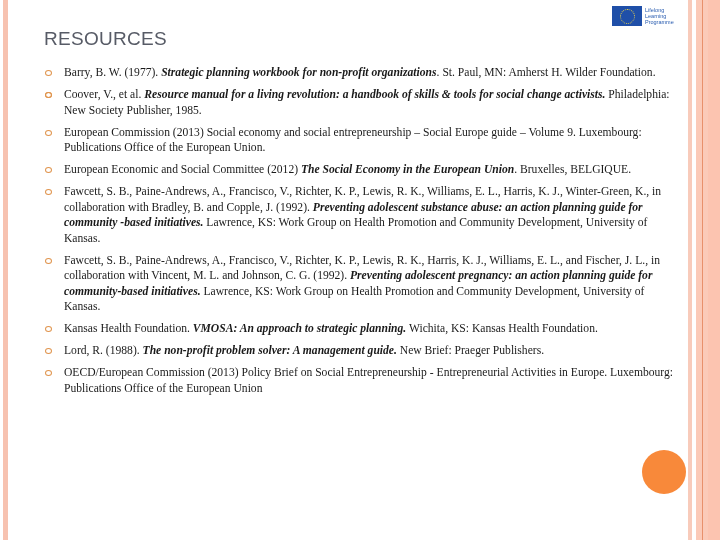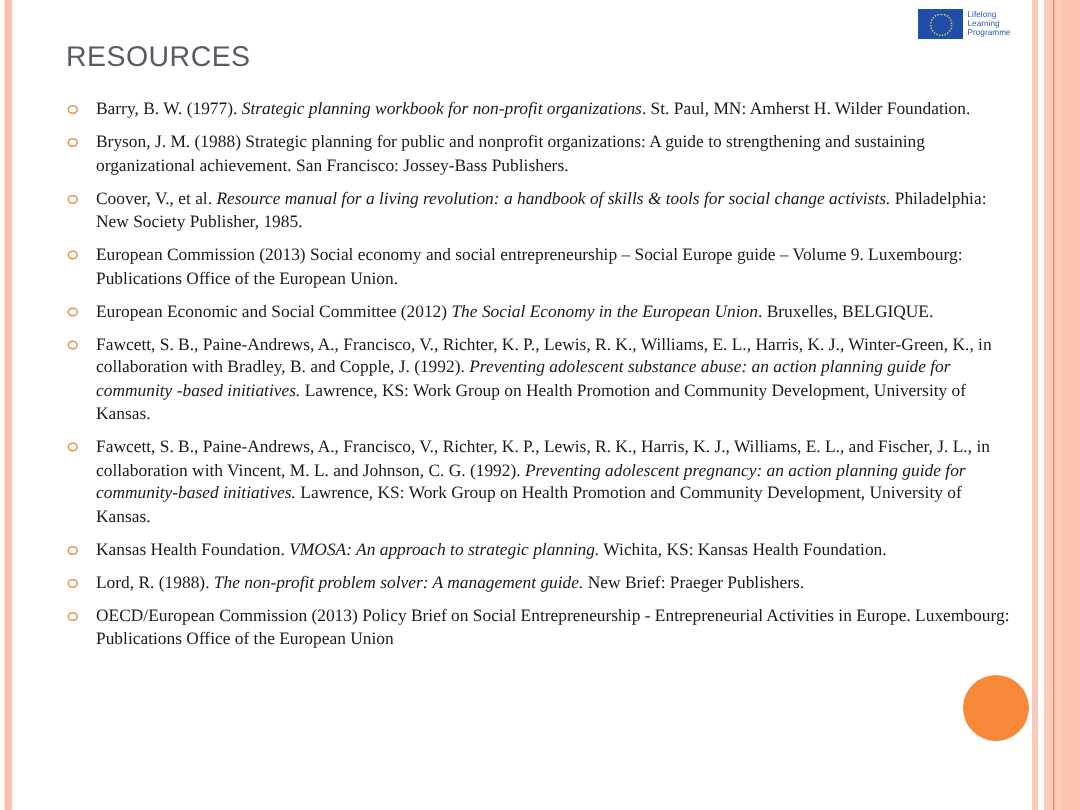--- a/index.html
+++ b/index.html
@@ -45,21 +45,21 @@
   }
   .ref-item {
     position: relative; padding-left: 20px;
     font-size: 11.6px; line-height: 15.5px; color: #1a1a1a;
     margin-bottom: 6.5px;
   }
   .bullet {
     position: absolute; left: 1px; top: 5px;
     width: 5px; height: 4px; border: 1.3px solid #e0954f; border-radius: 50%;
   }
-  .ref-item i { font-style: italic; }
+  .ref-item i { font-style: italic; font-weight: bold; }
   .orange-circle {
     position: absolute; left: 642px; top: 450px; width: 44px; height: 44px;
     background: #f8893a; border-radius: 50%;
   }
 </style>
 </head>
 <body>
 
 <div class="left-bar"></div>
 <div class="right-deco rd2"></div>
@@ -75,21 +75,21 @@
     <div>Lifelong</div>
     <div>Learning</div>
     <div>Programme</div>
   </div>
 </div>
 
 <h1 class="title">RESOURCES</h1>
 
 <ul class="ref-list">
   <li class="ref-item"><span class="bullet"></span><span>Barry, B. W. (1977). </span><i>Strategic planning workbook for non-profit organizations</i><span>. St. Paul, MN: Amherst H. Wilder Foundation.</span></li>
-  <li class="ref-item"><span class="bullet"></span><span>Bryson, J. M. (1988) Strategic planning for public and nonprofit organizations: A guide to strengthening and sustaining organizational achievement. San Francisco: Jossey-Bass Publishers.</span><i></i><span></span></li>
+  <li class="ref-item"><span class="bullet"></span><i></i><span></span></li>
   <li class="ref-item"><span class="bullet"></span><span>Coover, V., et al. </span><i>Resource manual for a living revolution: a handbook of skills &amp; tools for social change activists.</i><span> Philadelphia: New Society Publisher, 1985.</span></li>
   <li class="ref-item"><span class="bullet"></span><span>European Commission (2013) Social economy and social entrepreneurship – Social Europe guide – Volume 9. Luxembourg: Publications Office of the European Union.</span><i></i><span></span></li>
   <li class="ref-item"><span class="bullet"></span><span>European Economic and Social Committee (2012) </span><i>The Social Economy in the European Union</i><span>. Bruxelles, BELGIQUE.</span></li>
   <li class="ref-item"><span class="bullet"></span><span>Fawcett, S. B., Paine-Andrews, A., Francisco, V., Richter, K. P., Lewis, R. K., Williams, E. L., Harris, K. J., Winter-Green, K., in collaboration with Bradley, B. and Copple, J. (1992). </span><i>Preventing adolescent substance abuse: an action planning guide for community -based initiatives.</i><span> Lawrence, KS: Work Group on Health Promotion and Community Development, University of Kansas.</span></li>
   <li class="ref-item"><span class="bullet"></span><span>Fawcett, S. B., Paine-Andrews, A., Francisco, V., Richter, K. P., Lewis, R. K., Harris, K. J., Williams, E. L., and Fischer, J. L., in collaboration with Vincent, M. L. and Johnson, C. G. (1992). </span><i>Preventing adolescent pregnancy: an action planning guide for community-based initiatives.</i><span> Lawrence, KS: Work Group on Health Promotion and Community Development, University of Kansas.</span></li>
   <li class="ref-item"><span class="bullet"></span><span>Kansas Health Foundation. </span><i>VMOSA: An approach to strategic planning.</i><span> Wichita, KS: Kansas Health Foundation.</span></li>
   <li class="ref-item"><span class="bullet"></span><span>Lord, R. (1988). </span><i>The non-profit problem solver: A management guide.</i><span> New Brief: Praeger Publishers.</span></li>
   <li class="ref-item"><span class="bullet"></span><span>OECD/European Commission (2013) Policy Brief on Social Entrepreneurship - Entrepreneurial Activities in Europe. Luxembourg: Publications Office of the European Union</span><i></i><span></span></li>
 </ul>
 

